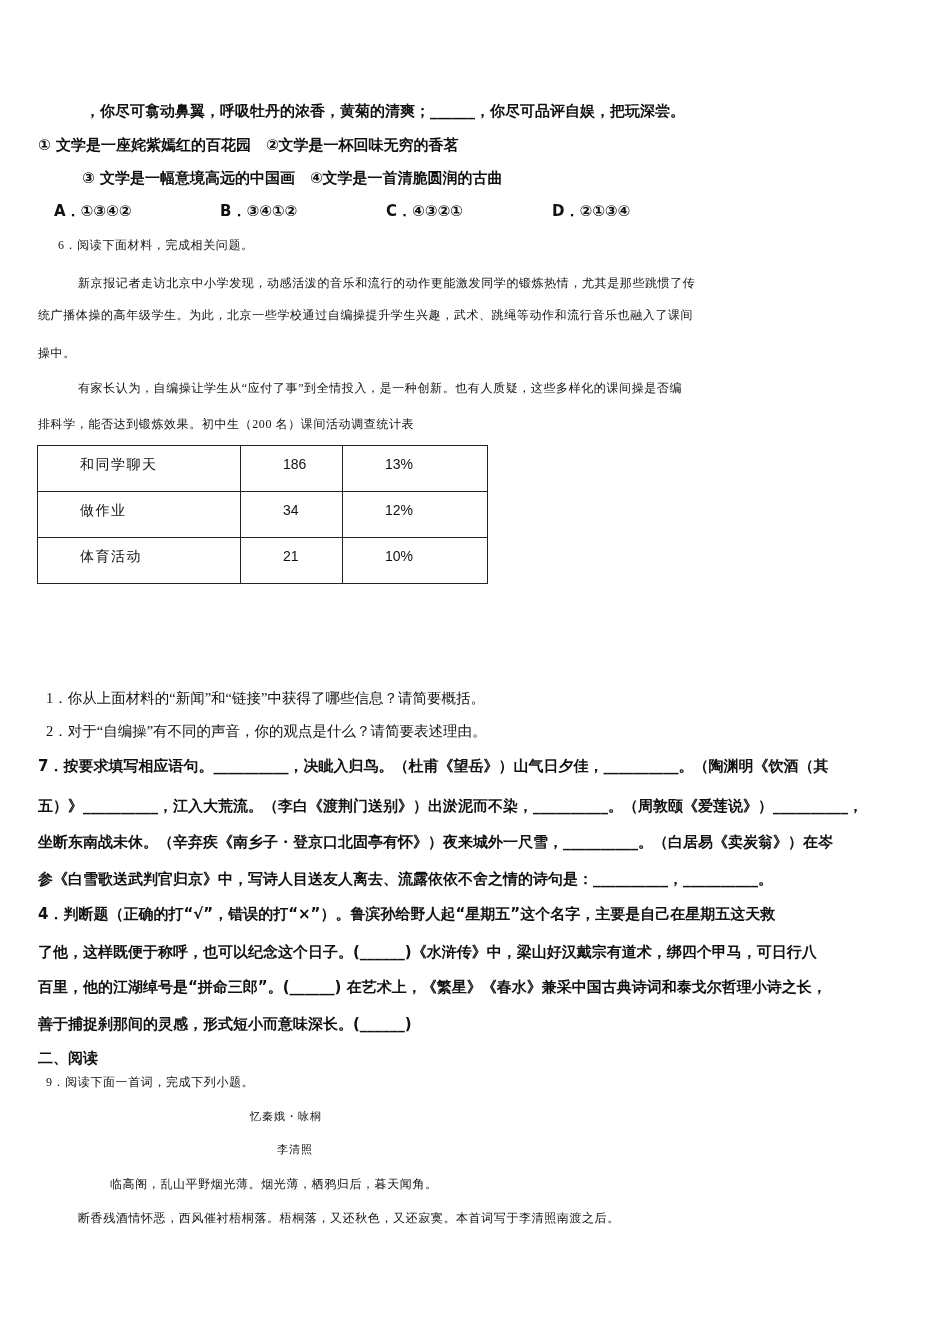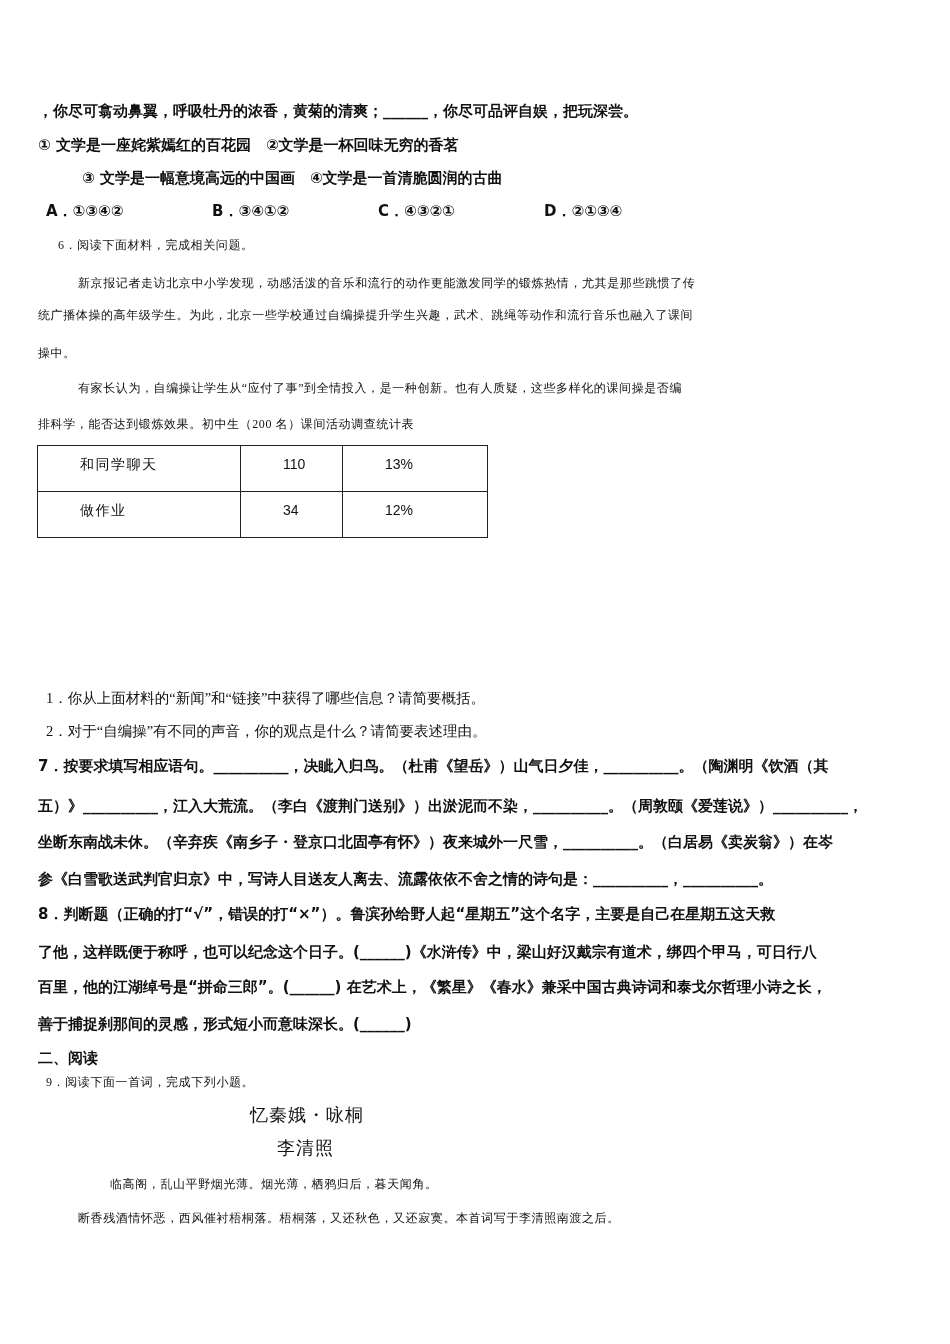--- a/index.html
+++ b/index.html
@@ -36,20 +36,21 @@
       font-size: 12px;
       letter-spacing: 0.6px;
     }
     .opt {
       position: absolute;
       white-space: nowrap;
       font-family: "DejaVu Sans", "Liberation Sans", sans-serif;
       font-weight: bold;
       font-size: 15px;
       line-height: 20px;
+      margin-left: 8px;
     }
     table.survey {
       position: absolute;
       left: 37px;
       top: 445px;
       border-collapse: collapse;
       font-size: 14px;
     }
     table.survey td {
       border: 1.5px solid #222;
@@ -66,30 +67,30 @@
     .c2 { width: 101px; }
     .c3 { width: 144px; }
     .c1 span { padding-left: 42px; font-family: "DejaVu Serif", "Liberation Serif", serif; letter-spacing: 1.5px; }
     .c2 span { padding-left: 42px; font-family: "Liberation Sans", sans-serif; }
     .c3 span { padding-left: 42px; font-family: "Liberation Sans", sans-serif; }
     .hdr .c2 span { padding-left: 56px; font-family: "DejaVu Serif", "Liberation Serif", serif; }
     .hdr .c3 span { padding-left: 42px; font-family: "DejaVu Serif", "Liberation Serif", serif; letter-spacing: 1.5px; }
     .center {
       position: absolute;
       white-space: nowrap;
-      font-family: Liberation Mono, monospace;
-      font-size: 18px;
+      font-family: Liberation Serif, serif;
+      font-size: 11px;
       line-height: 20px;
       letter-spacing: 1px;
     }
   </style>
 </head>
 <body>
 
-<div class="line bold" style="top:101px;">，你尽可翕动鼻翼，呼吸牡丹的浓香，黄菊的清爽；______，你尽可品评自娱，把玩深尝。</div>
+<div class="line bold" style="top:101px;margin-left:47px;">，你尽可翕动鼻翼，呼吸牡丹的浓香，黄菊的清爽；______，你尽可品评自娱，把玩深尝。</div>
 <div class="line bold" style="top:135px; font-weight:bold;">① 文学是一座姹紫嫣红的百花园　②文学是一杯回味无穷的香茗</div>
 <div class="line bold" style="top:168px;margin-left:44px;">③ 文学是一幅意境高远的中国画　④文学是一首清脆圆润的古曲</div>
 <div class="opt" style="left:46px; top:201px;">A．①③④②</div>
 <div class="opt" style="left:212px; top:201px;">B．③④①②</div>
 <div class="opt" style="left:378px; top:201px;">C．④③②①</div>
 <div class="opt" style="left:544px; top:201px;">D．②①③④</div>
 
 <div class="line serif" style="left:58px; top:235px;">6．阅读下面材料，完成相关问题。</div>
 <div class="line serif" style="left:78px; top:273px;">新京报记者走访北京中小学发现，动感活泼的音乐和流行的动作更能激发同学的锻炼热情，尤其是那些跳惯了传</div>
 <div class="line serif" style="top:305px;">统广播体操的高年级学生。为此，北京一些学校通过自编操提升学生兴趣，武术、跳绳等动作和流行音乐也融入了课间</div>
@@ -97,49 +98,60 @@
 <div class="line serif" style="left:78px; top:378px;">有家长认为，自编操让学生从“应付了事”到全情投入，是一种创新。也有人质疑，这些多样化的课间操是否编</div>
 <div class="line serif" style="top:414px;">排科学，能否达到锻炼效果。初中生（200 名）课间活动调查统计表</div>
 
 <table class="survey">
   <tbody>
   <tr>
     <td class="c1">
           <span>和同学聊天</span>
         </td>
     <td class="c2">
-          <span>110</span>
+          <span>186</span>
         </td>
     <td class="c3">
           <span>13%</span>
         </td>
   </tr>
   <tr>
     <td class="c1">
           <span>做作业</span>
         </td>
     <td class="c2">
           <span>34</span>
         </td>
     <td class="c3">
           <span>12%</span>
         </td>
   </tr>
+  <tr>
+    <td class="c1">
+          <span>体育活动</span>
+        </td>
+    <td class="c2">
+          <span>21</span>
+        </td>
+    <td class="c3">
+          <span>10%</span>
+        </td>
+  </tr>
 </tbody>
   </table>
 
 <div class="line plain-sans" style="left:46px; top:688px;">1．你从上面材料的“新闻”和“链接”中获得了哪些信息？请简要概括。</div>
 <div class="line plain-sans" style="left:46px; top:721px;">2．对于“自编操”有不同的声音，你的观点是什么？请简要表述理由。</div>
 
 <div class="line bold" style="top:756px;">7．按要求填写相应语句。__________，决眦入归鸟。（杜甫《望岳》）山气日夕佳，__________。（陶渊明《饮酒（其</div>
 <div class="line bold" style="top:796px;">五）》__________，江入大荒流。（李白《渡荆门送别》）出淤泥而不染，__________。（周敦颐《爱莲说》）__________，</div>
 <div class="line bold" style="top:832px;">坐断东南战未休。（辛弃疾《南乡子・登京口北固亭有怀》）夜来城外一尺雪，__________。（白居易《卖炭翁》）在岑</div>
 <div class="line bold" style="top:869px;">参《白雪歌送武判官归京》中，写诗人目送友人离去、流露依依不舍之情的诗句是：__________，__________。</div>
 
-<div class="line bold" style="top:904px;">8．判断题（正确的打“√”，错误的打“×”）。鲁滨孙给野人起“星期五”这个名字，主要是自己在星期五这天救</div>
+<div class="line bold" style="top:904px;">4．判断题（正确的打“√”，错误的打“×”）。鲁滨孙给野人起“星期五”这个名字，主要是自己在星期五这天救</div>
 <div class="line bold" style="top:942px;">了他，这样既便于称呼，也可以纪念这个日子。(______)《水浒传》中，梁山好汉戴宗有道术，绑四个甲马，可日行八</div>
 <div class="line bold" style="top:977px;">百里，他的江湖绰号是“拼命三郎”。(______) 在艺术上，《繁星》《春水》兼采中国古典诗词和泰戈尔哲理小诗之长，</div>
 <div class="line bold" style="top:1014px;">善于捕捉刹那间的灵感，形式短小而意味深长。(______)</div>
 
 <div class="line bold" style="top:1048px;">二、阅读</div>
 
 <div class="line serif" style="left:46px; top:1072px;">9．阅读下面一首词，完成下列小题。</div>
 <div class="center" style="left:250px; top:1106px;">忆秦娥・咏桐</div>
 <div class="center" style="left:277px; top:1139px;">李清照</div>
 <div class="line serif" style="left:78px; top:1174px;padding-left:32px;">临高阁，乱山平野烟光薄。烟光薄，栖鸦归后，暮天闻角。</div>

